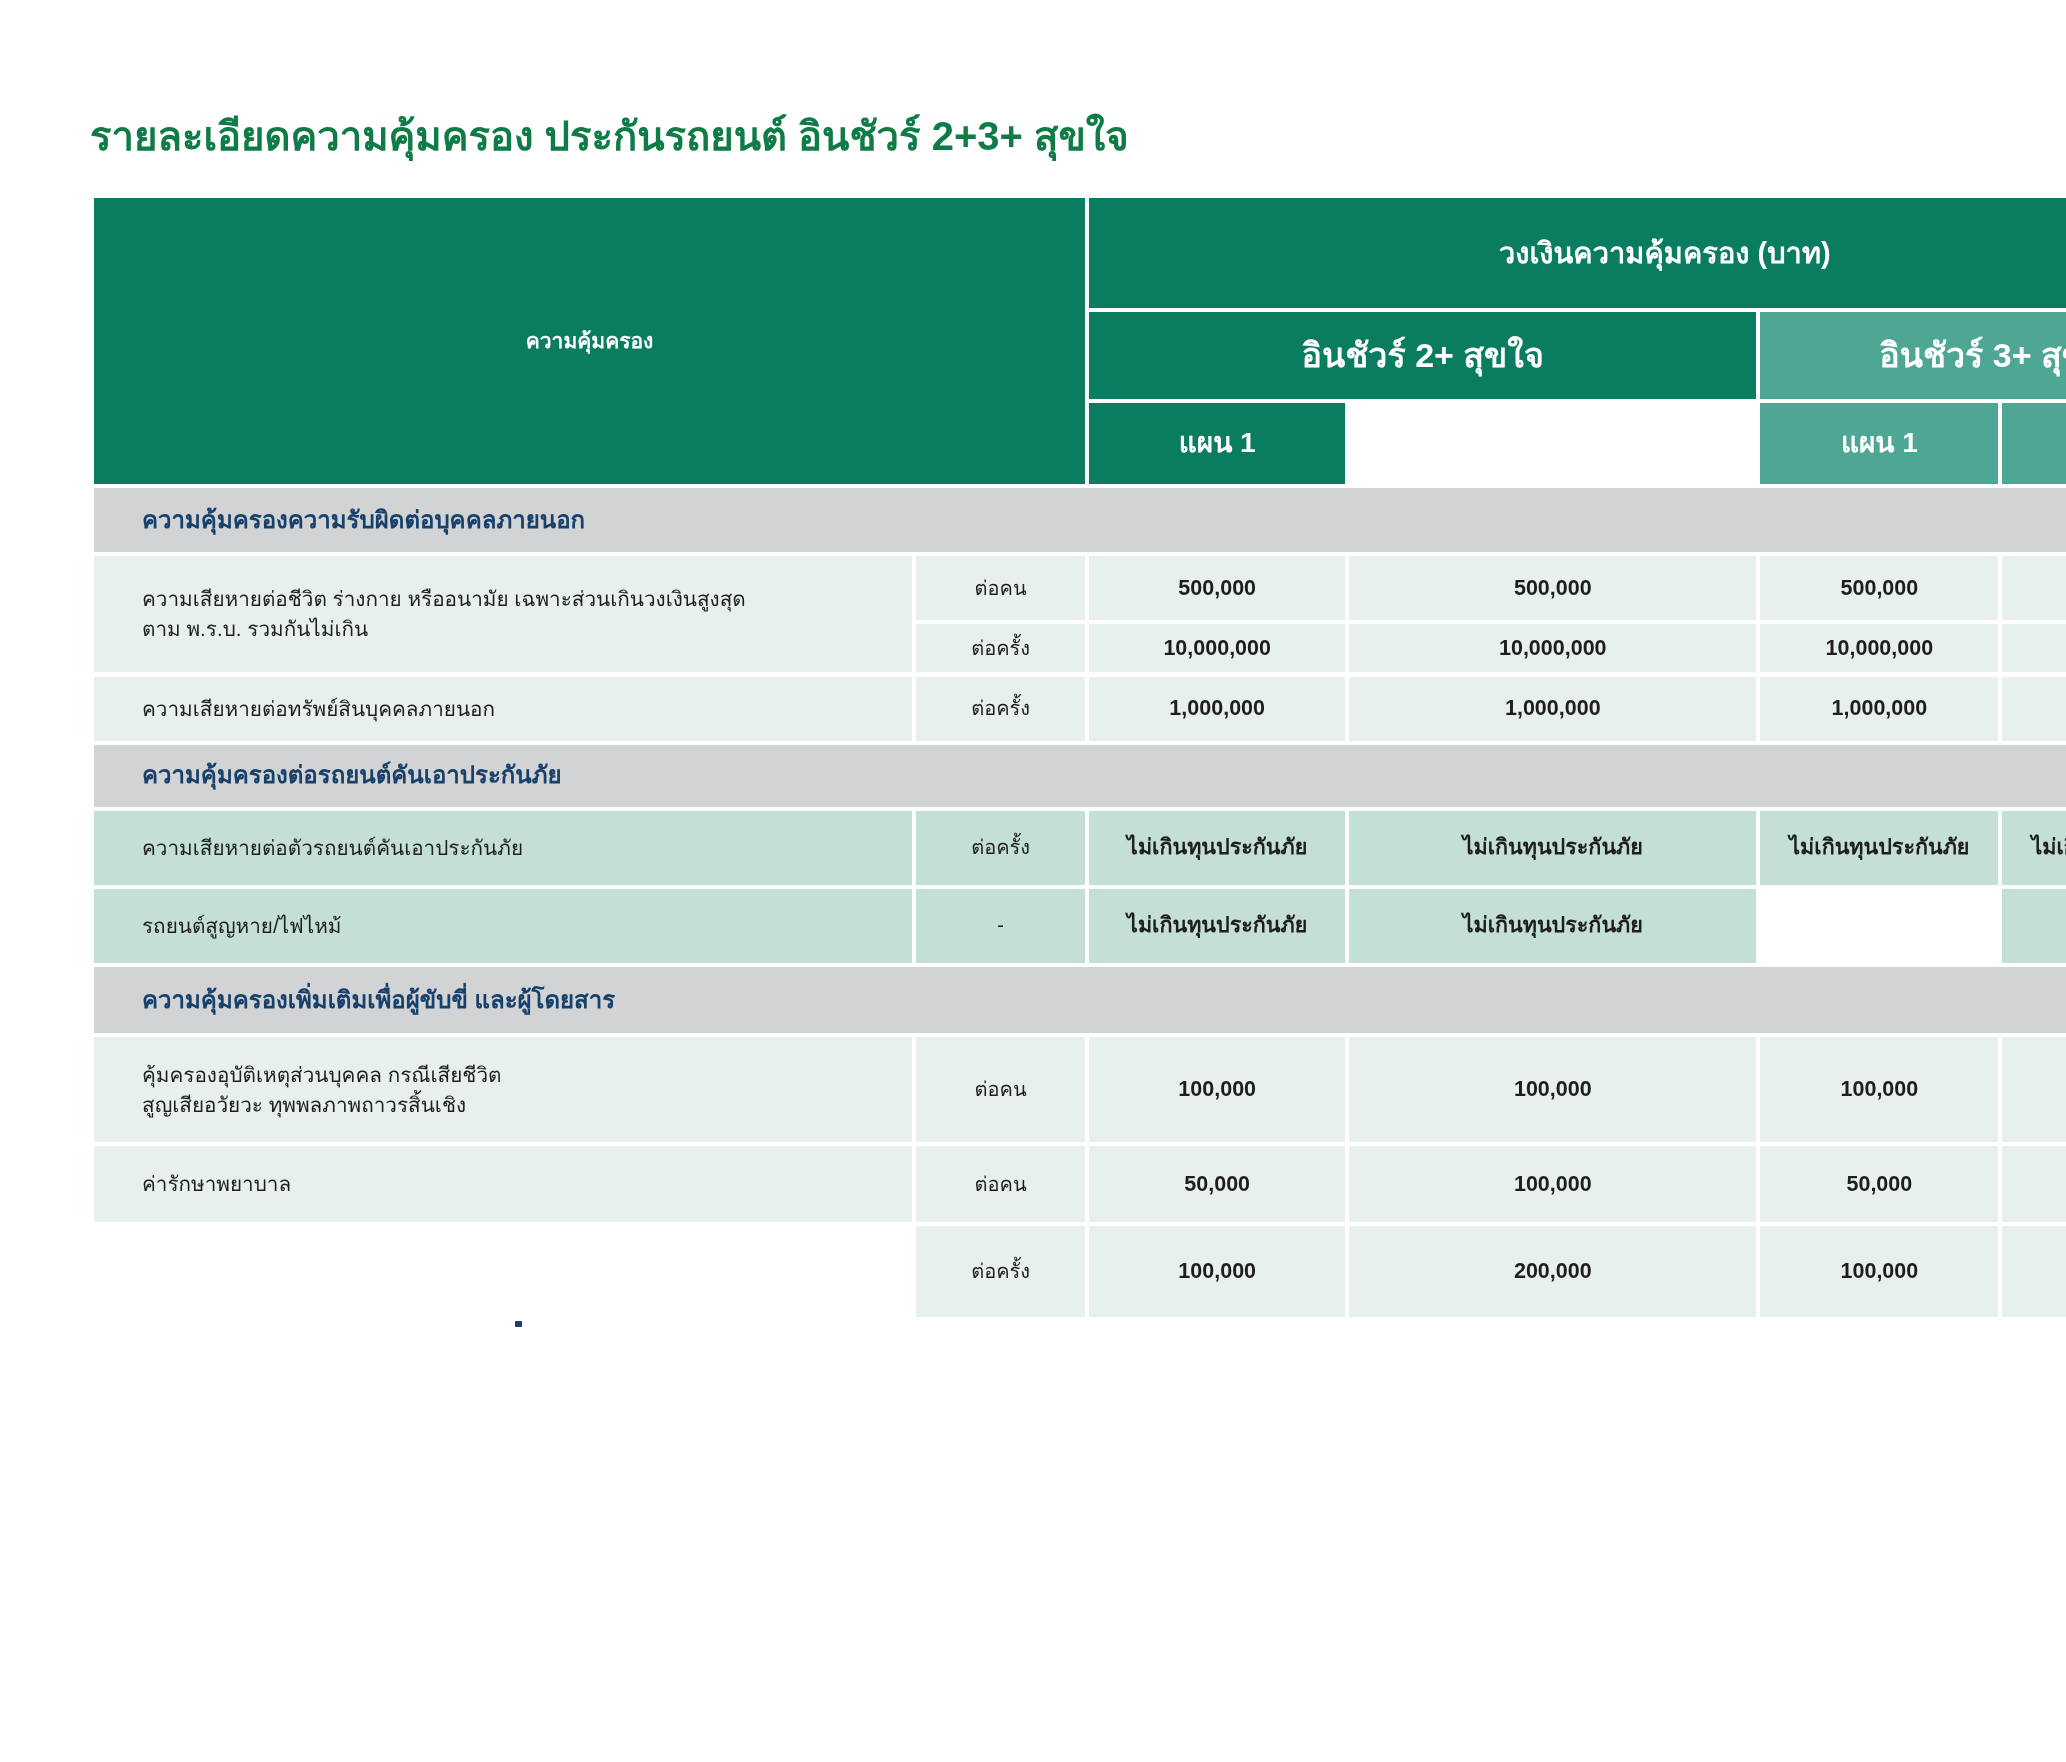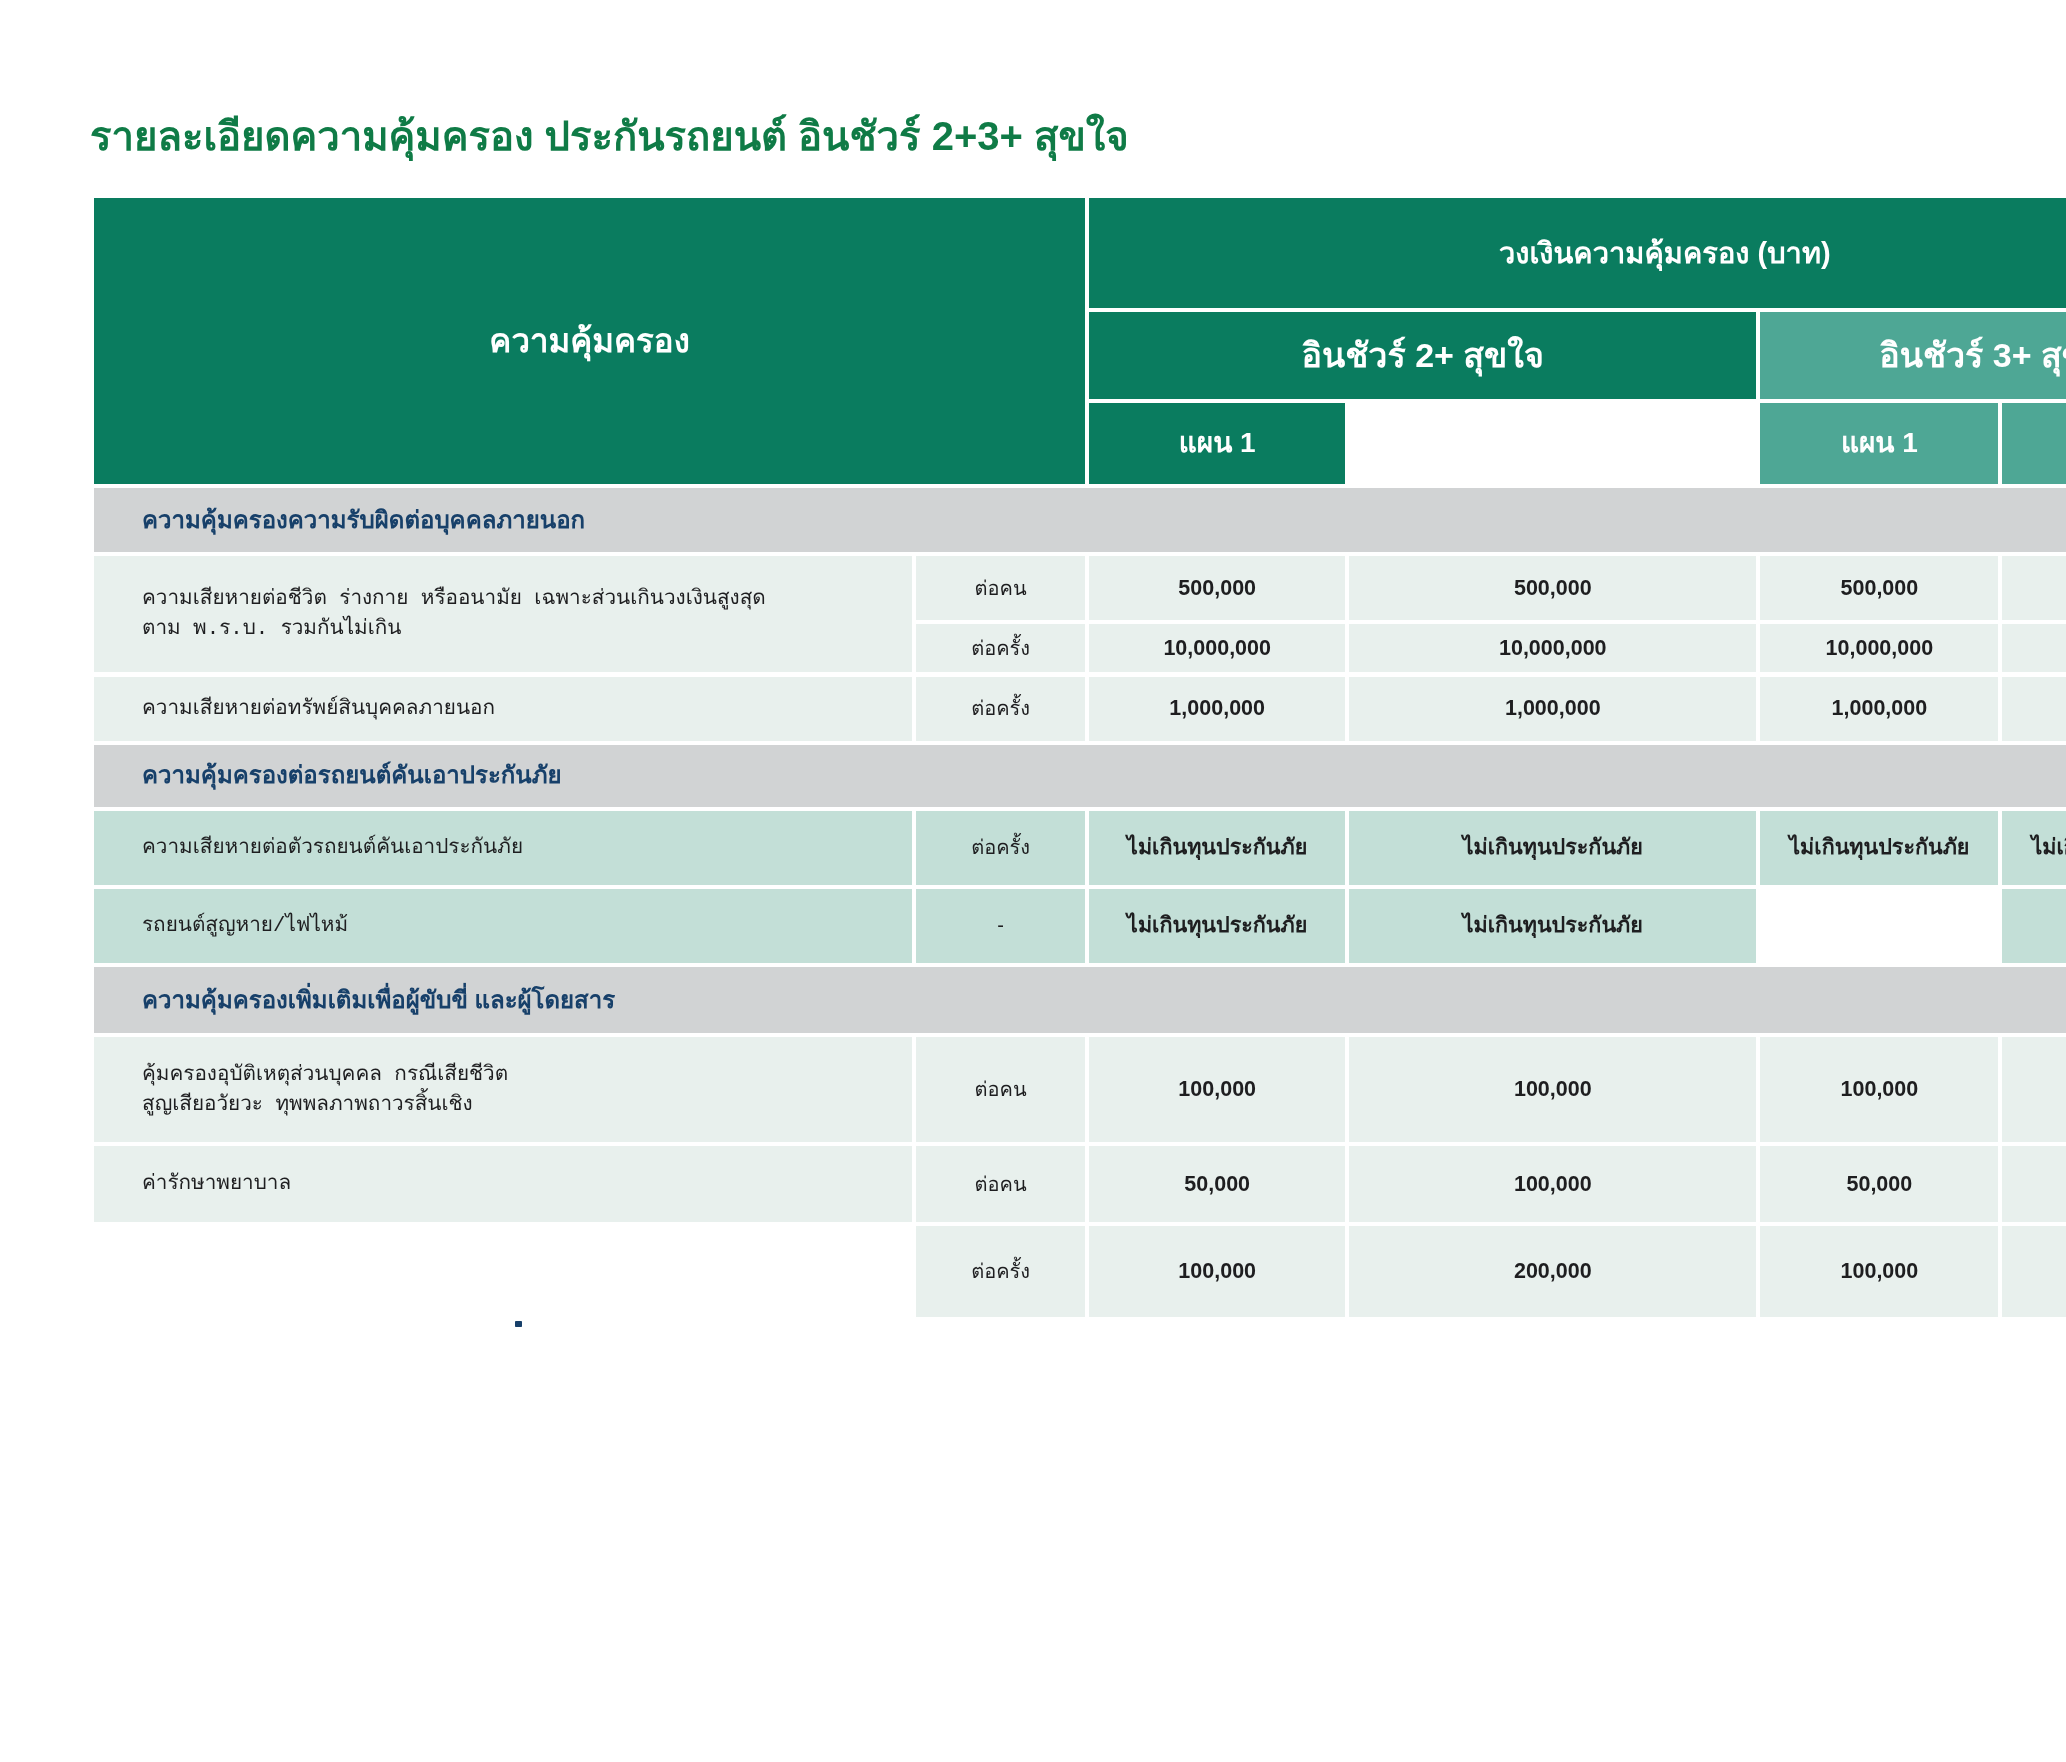--- a/index.html
+++ b/index.html
@@ -21,37 +21,36 @@
     grid-template-rows:110px 87px 81px 64px 64px 48px 64px 62px 74px 74px 66px 105px 76px 91px;
     gap:4.1px;
   }
   .cell{
     display:flex;align-items:center;justify-content:center;
     text-align:center;line-height:1.45;box-sizing:border-box;
   }
   .hd{background:var(--header-dark,#0A7C5F);color:#ffffff;font-weight:700}
   .hl{background:var(--header-light,#4EA795);color:#ffffff;font-weight:700}
   .fz-money{font-size:29px}
-  .fz-cov{font-size:33px}
+  .fz-cov{font-size:21px}
   .fz-group{font-size:34px}
   .fz-plan{font-size:28px}
   .band{
     grid-column:1/-1;
     background:var(--band-grey,#D1D3D4);
     color:var(--navy,#17406A);
     font-weight:700;font-size:24px;
     justify-content:flex-start;text-align:left;
     padding-left:48px;
   }
   .label{
     justify-content:flex-start;text-align:left;
     padding-left:48px;padding-right:29px;
     font-size:20.7px;font-weight:400;
     white-space:pre-line;
-    font-family:Liberation Mono, monospace;
   }
   .light{background:var(--row-light,#E8F0ED)}
   .green{background:var(--row-green,#C3DFD7)}
   .unit{font-weight:400;font-size:20px}
   .val{font-weight:700;font-size:21.5px}
   .stray{
     position:absolute;left:515px;top:1321px;width:6.6px;height:5.8px;
     background:var(--navy,#17406A);border-radius:0.8px;
   }
 </style>

